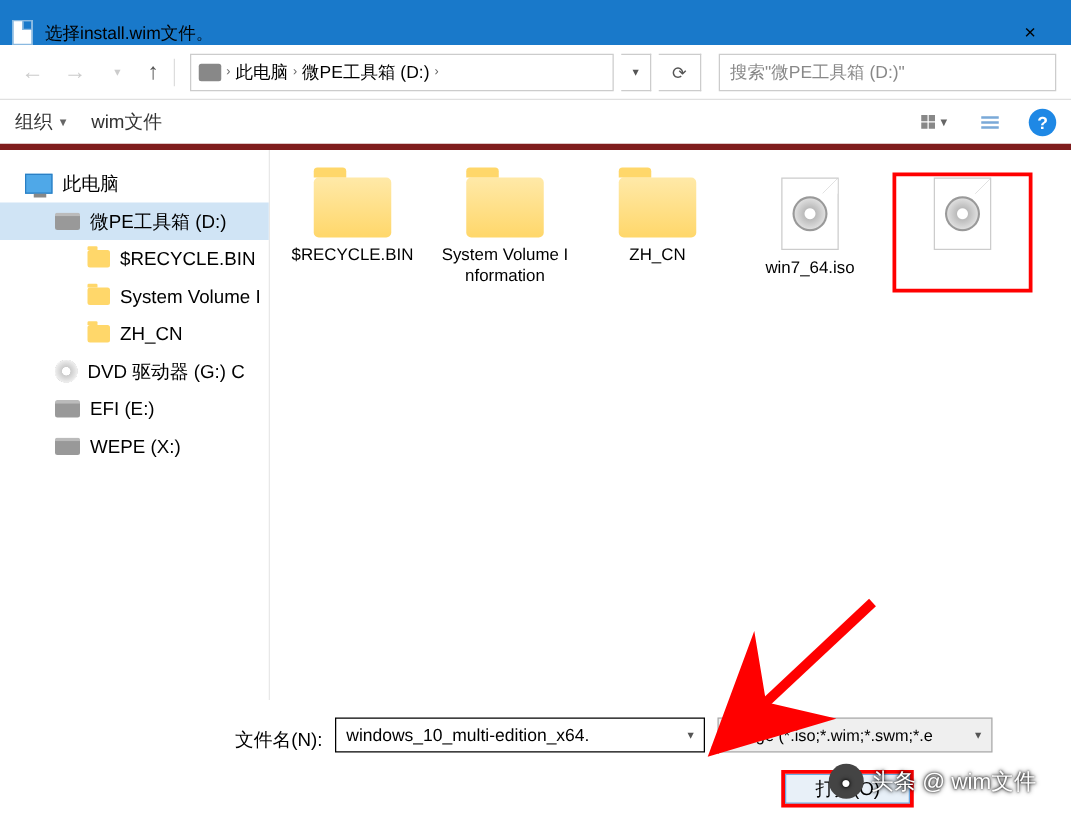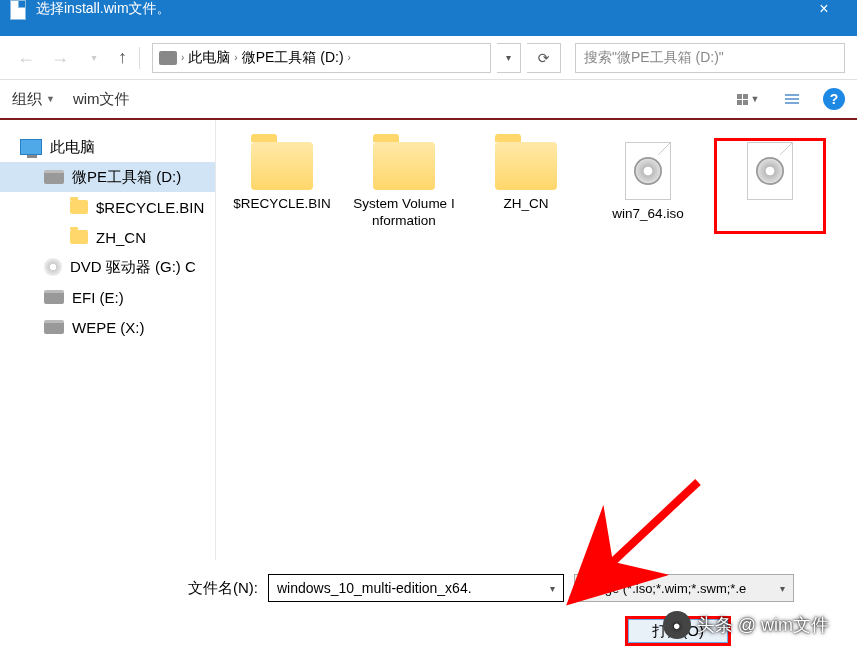--- a/index.html
+++ b/index.html
@@ -1,36 +1,36 @@
 <!DOCTYPE html>
 <html><head>
   <meta charset="utf-8">
   <style>
     * { box-sizing: border-box; margin: 0; padding: 0; font-family: "Microsoft YaHei", "Segoe UI", sans-serif; }
     body { width: 857px; height: 655px; background: #fff; overflow: hidden; position: relative; }
     
-    .titlebar { height: 36px; background: #1979ca; color: #ffffff; display: flex; align-items: flex-start; padding: 0 10px; }
+    .titlebar { height: 36px; background: #1979ca; color: #000000; display: flex; align-items: flex-end; padding: 0 10px; }
     .titlebar .file-icon { width: 16px; height: 20px; background: #fff; border: 1px solid #8ab9e0; margin-right: 10px; position: relative; }
     .titlebar .file-icon::before { content: ''; position: absolute; top: 0; right: 0; width: 6px; height: 6px; background: #1979ca; border-bottom: 1px solid #8ab9e0; border-left: 1px solid #8ab9e0; }
     .titlebar .title { flex: 1; font-size: 14px; }
     .titlebar .close { width: 46px; text-align: center; font-size: 16px; cursor: pointer; }
     
     .navbar { height: 44px; display: flex; align-items: center; padding: 0 12px; gap: 6px; border-bottom: 1px solid #e0e0e0; }
     .nav-arrow { width: 28px; height: 28px; display: flex; align-items: center; justify-content: center; color: #888; font-size: 18px; cursor: pointer; }
     .nav-arrow.disabled { color: #ccc; }
     .nav-up { color: #555; font-size: 18px; margin-left: 4px; cursor: pointer; }
     .nav-divider { width: 1px; height: 22px; background: #ddd; margin: 0 6px; }
     .nav-path { flex: 1; height: 30px; border: 1px solid #ccc; display: flex; align-items: center; padding: 0 6px; gap: 4px; font-size: 14px; }
     .nav-path .drive-icon { width: 18px; height: 14px; background: #888; border-radius: 2px; }
     .nav-path .chev { color: #666; font-size: 10px; }
     .nav-path-drop { width: 24px; height: 30px; border: 1px solid #ccc; border-left: none; display: flex; align-items: center; justify-content: center; font-size: 10px; color: #555; }
     .nav-refresh { width: 34px; height: 30px; border: 1px solid #ccc; border-left: none; display: flex; align-items: center; justify-content: center; font-size: 14px; color: #555; }
     .nav-search { width: 270px; height: 30px; border: 1px solid #ccc; display: flex; align-items: center; padding: 0 8px; margin-left: 8px; color: #888; font-size: 14px; }
     
-    .toolbar { height: 40px; display: flex; align-items: center; padding: 0 12px; gap: 18px; font-size: 15px; color: #333; border-bottom: 2px solid #7f1d1d; }
+    .toolbar { height: 40px; display: flex; align-items: center; padding: 0 12px; gap: 18px; font-size: 15px; color: #333; border-bottom: 5px solid #7f1d1d; }
     .toolbar .org { display: flex; align-items: center; gap: 4px; }
     .toolbar .drop { font-size: 9px; color: #666; }
     .toolbar .spacer { flex: 1; }
     .toolbar .view-btn { width: 26px; height: 22px; display: flex; align-items: center; justify-content: center; cursor: pointer; }
     .toolbar .view-grid { display: grid; grid-template-columns: repeat(2,5px); grid-template-rows: repeat(2,5px); gap: 1px; }
     .toolbar .view-grid span { background: #888; }
     .toolbar .view-list { display: flex; flex-direction: column; gap: 2px; }
     .toolbar .view-list span { width: 14px; height: 2px; background: #7aa9d8; }
     .toolbar .help { width: 22px; height: 22px; border-radius: 50%; background: #1e88e5; color: #fff; display: flex; align-items: center; justify-content: center; font-size: 14px; font-weight: bold; }
     
@@ -53,21 +53,21 @@
     .file-item { width: 112px; display: flex; flex-direction: column; align-items: center; text-align: center; font-size: 13.5px; cursor: pointer; padding: 4px 2px; }
     .file-item.highlighted { border: 3px solid #ff0000; padding: 1px 0; }
     .file-item .folder-lg { width: 62px; height: 48px; background: linear-gradient(#ffe9a8, #ffd76a); border-radius: 4px; position: relative; margin-bottom: 6px; }
     .file-item .folder-lg::before { content: ''; position: absolute; top: -8px; left: 0; width: 26px; height: 8px; background: #ffd76a; border-radius: 3px 3px 0 0; }
     .file-item .iso-lg { width: 46px; height: 58px; background: #fff; border: 1px solid #ccc; position: relative; margin-bottom: 6px; display: flex; align-items: center; justify-content: center; }
     .file-item .iso-lg::before { content: ''; position: absolute; top: 0; right: 0; width: 12px; height: 12px; background: linear-gradient(135deg, transparent 48%, #ccc 50%, #fff 52%); }
     .file-item .iso-lg .disc { width: 28px; height: 28px; border-radius: 50%; background: radial-gradient(circle, #fff 20%, #bbb 24%, #ddd 60%, #999 64%); }
     .file-item .name { line-height: 1.25; word-break: break-all; }
     
     .bottom { padding: 14px 18px 18px 18px; position: relative; }
-    .filename-row { display: flex; align-items: center; gap: 10px; margin-bottom: 14px; padding-left: 170px; }
+    .filename-row { display: flex; align-items: flex-end; gap: 10px; margin-bottom: 14px; padding-left: 170px; }
     .filename-row .lbl { font-size: 15px; }
     .filename-row .combo { flex: 0 0 296px; height: 28px; border: 1px solid #000000; display: flex; align-items: center; padding: 0 8px; font-size: 14px; }
     .filename-row .combo .arr { margin-left: auto; font-size: 10px; color: #555; }
     .filename-row .filter { flex: 0 0 220px; height: 28px; border: 1px solid #aaa; background: #efefef; display: flex; align-items: center; padding: 0 8px; font-size: 13px; white-space: nowrap; overflow: hidden; }
     .filename-row .filter .arr { margin-left: auto; font-size: 10px; color: #555; }
     .button-row { display: flex; justify-content: flex-end; gap: 10px; padding-right: 18px; }
     .btn { height: 30px; padding: 0 24px; border: 1px solid #888; background: #efefef; font-size: 15px; cursor: pointer; display: flex; align-items: center; }
     .btn.primary { border: 3px solid #ff0000; background: #e8f0f8; box-shadow: inset 0 0 0 1px #6da9e0; }
     
     .red-arrow { position: absolute; left: 518px; top: 478px; pointer-events: none; }
@@ -140,20 +140,24 @@
         <div class="tree-item level1 selected">
           <div class="drive-ic"></div>
           <span class="label">微PE工具箱 (D:)</span>
         </div>
         <div class="tree-item level2">
           <div class="folder-ic"></div>
           <span class="label">$RECYCLE.BIN</span>
         </div>
         <div class="tree-item level2">
           <div class="folder-ic"></div>
+          <span class="label">System Volume I</span>
+        </div>
+        <div class="tree-item level2">
+          <div class="folder-ic"></div>
           <span class="label">ZH_CN</span>
         </div>
         <div class="tree-item level1">
           <div class="disc-ic"></div>
           <span class="label">DVD 驱动器 (G:) C</span>
         </div>
         <div class="tree-item level1">
           <div class="drive-ic"></div>
           <span class="label">EFI (E:)</span>
         </div>

